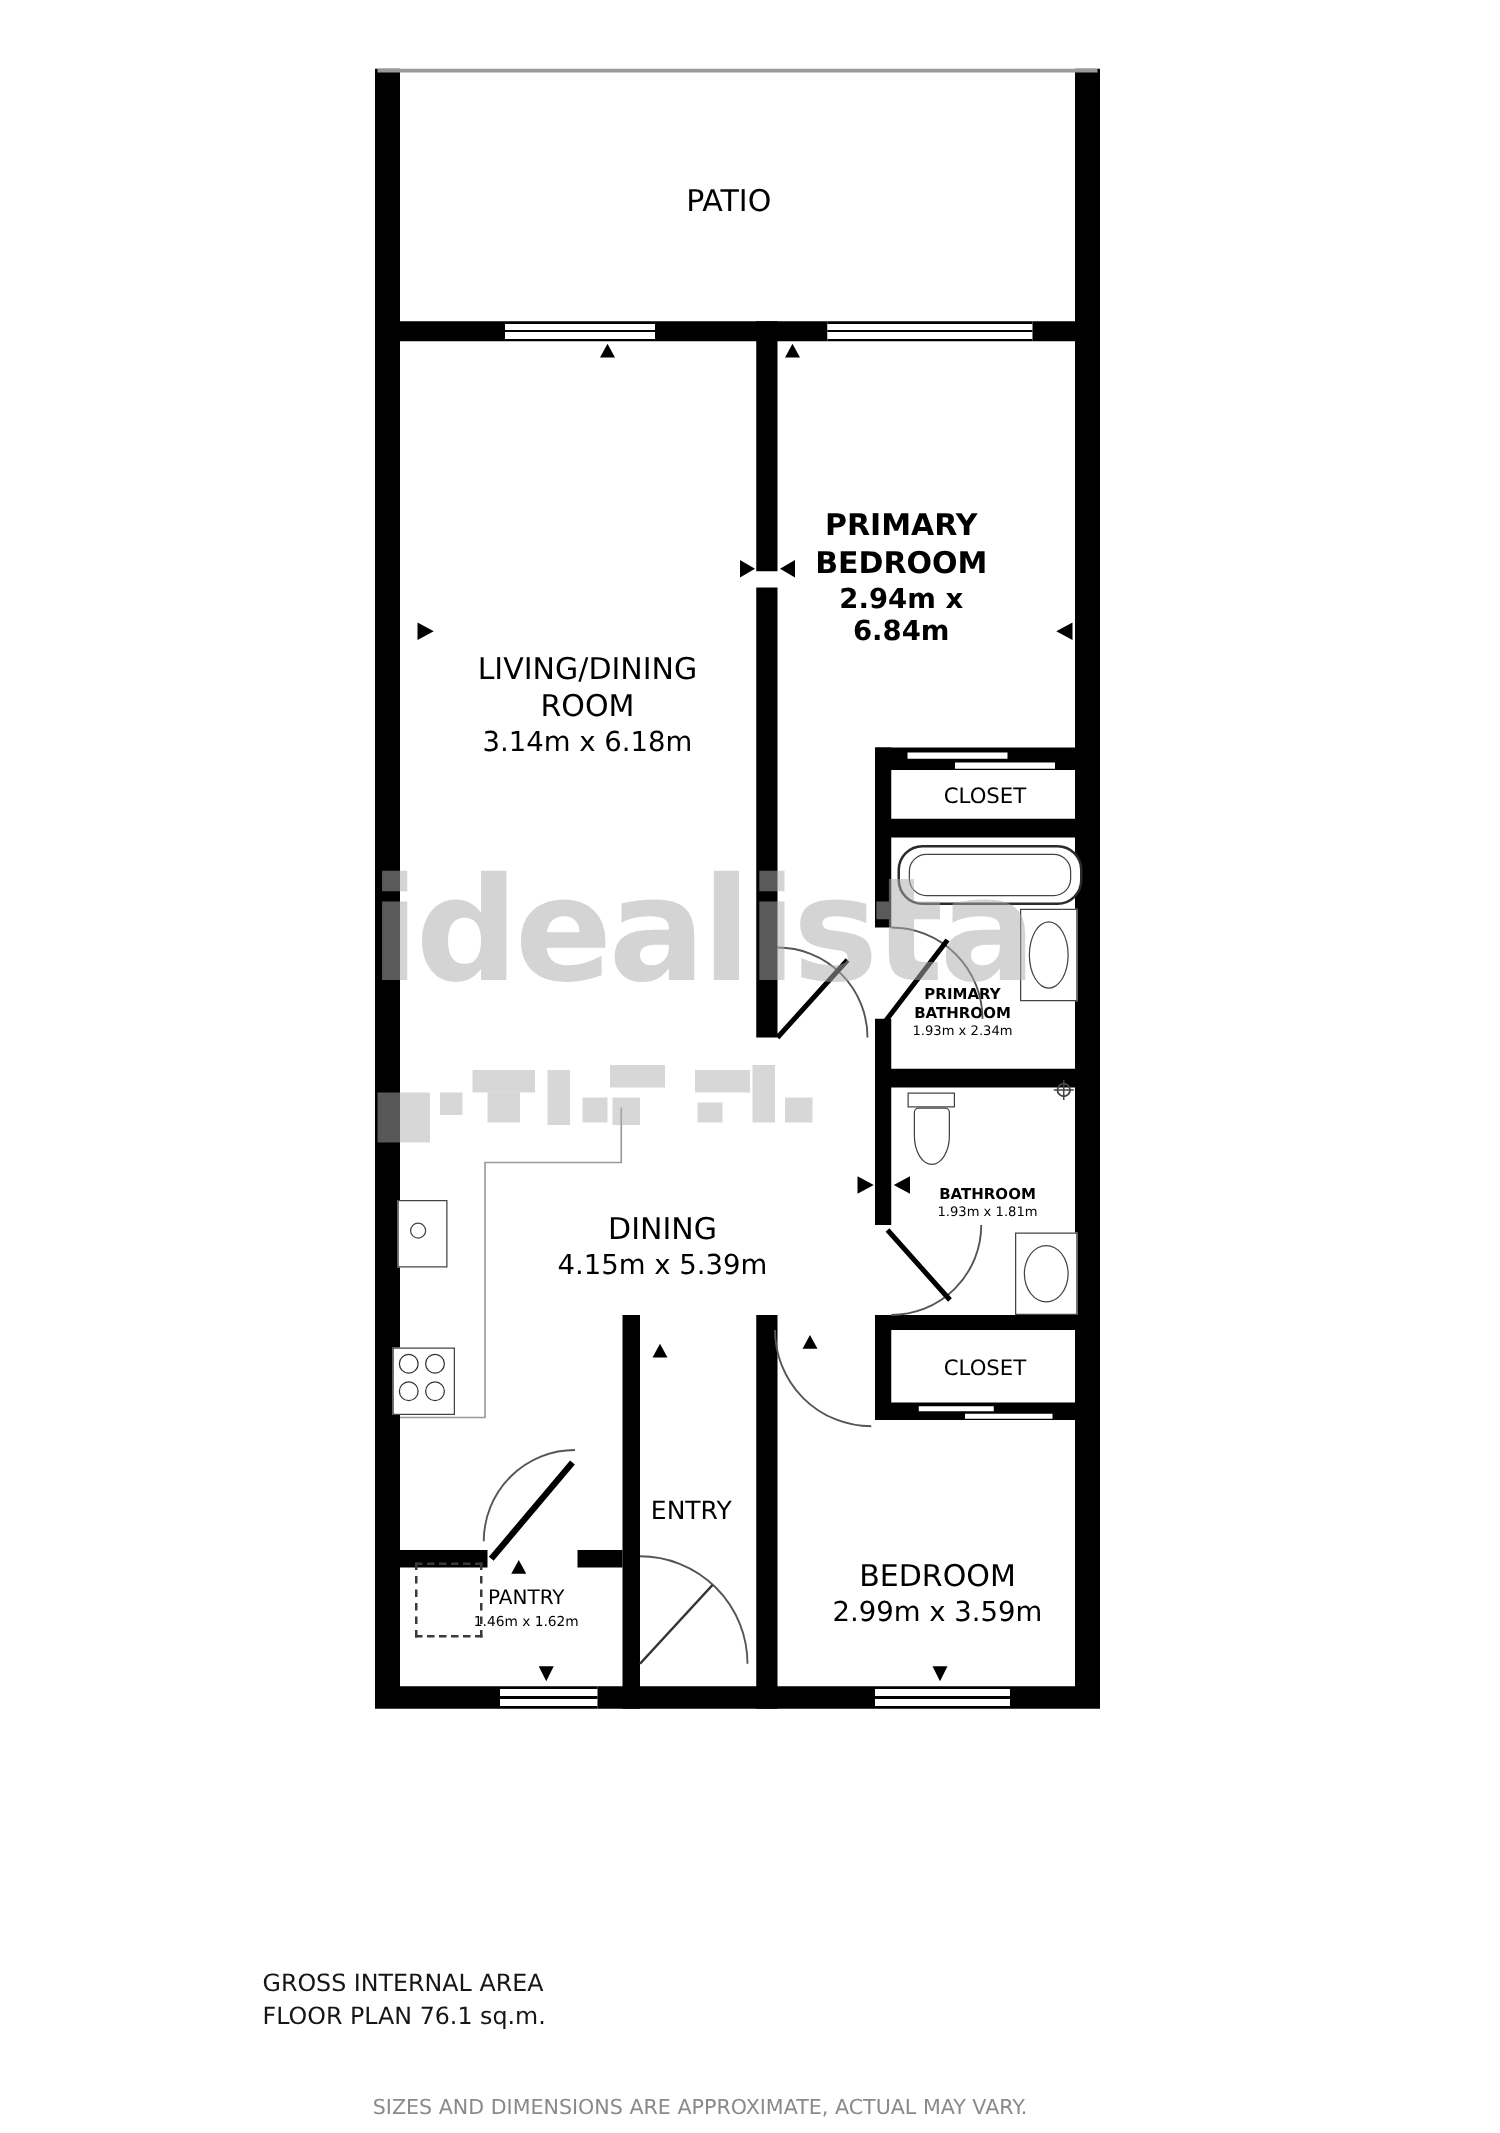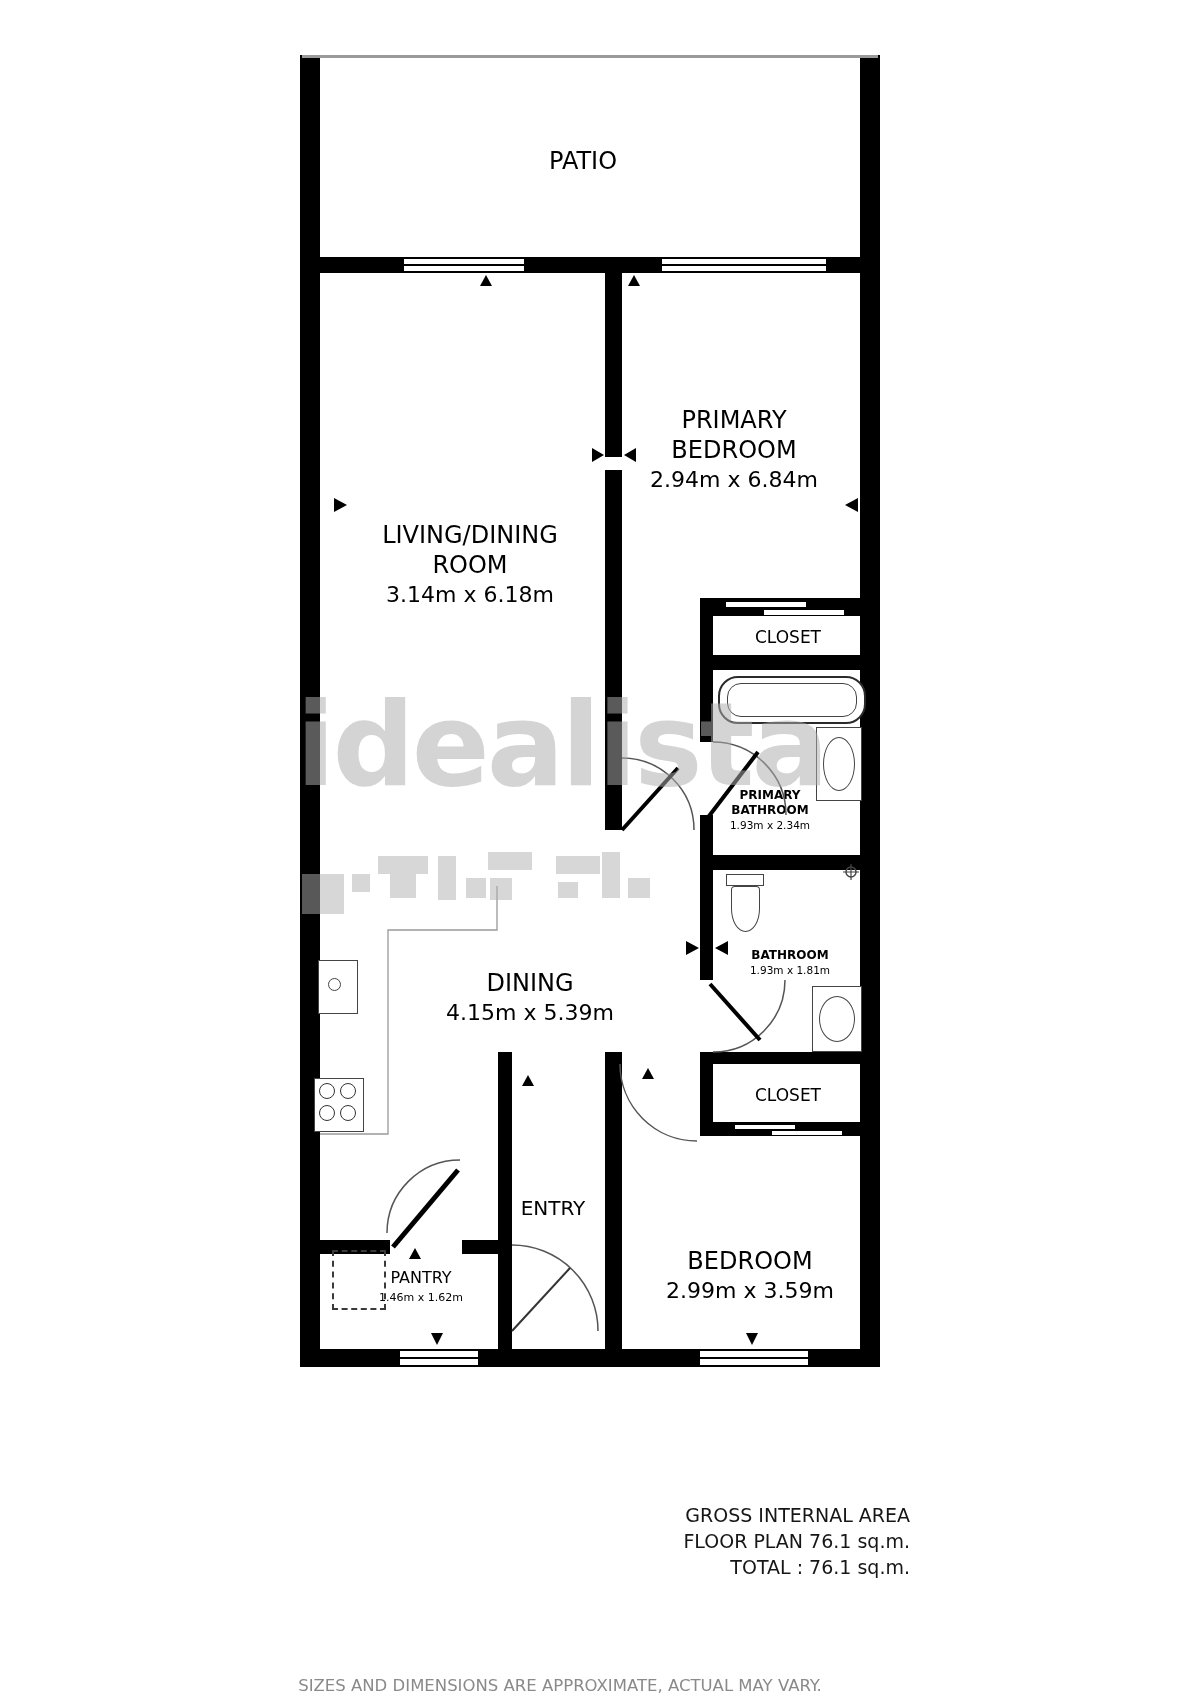--- a/index.html
+++ b/index.html
@@ -19,21 +19,21 @@
   .md .rname{font-size:17px;line-height:21px;}
   .sm .rname{font-size:12px;line-height:15px;font-weight:700;}
   .sm .rdims{font-size:10.5px;line-height:13px;margin-top:1px;}
   .ent .rname{font-size:20px;line-height:24px;}
   .pan .rname{font-size:16px;line-height:20px;}
   .pan .rdims{font-size:11px;line-height:19px;}
   .svglayer{position:absolute;left:0;top:0;z-index:7;}
   .watermark{position:absolute;left:296px;top:688px;font-size:115px;font-weight:700;letter-spacing:-3px;color:rgba(172,172,172,0.52);z-index:9;line-height:1;}
   .wmsq{position:absolute;background:rgba(175,175,175,0.5);z-index:9;}
   .title{position:absolute;left:310px;top:1424px;width:500px;text-align:center;font-size:36px;letter-spacing:1px;color:#101010;z-index:6;}
-  .summary{position:absolute;left:210px;top:1502px;width:700px;text-align:right;color:#161616;font-size:19px;line-height:26px;z-index:6;}
+  .summary{position:absolute;left:210px;top:1574px;width:700px;text-align:left;color:#161616;font-size:19px;line-height:26px;z-index:6;}
   .disclaimer{position:absolute;left:110px;top:1676px;width:900px;text-align:center;color:#8a8a8a;font-size:16.5px;z-index:6;}
   .ellipse{position:absolute;border:1.5px solid #444;border-radius:50%;box-sizing:border-box;background:#fff;}
   .dashedbox{position:absolute;border:2px dashed #3a3a3a;box-sizing:border-box;}
   .burner{position:absolute;width:16px;height:16px;border:1.5px solid #333;border-radius:50%;box-sizing:border-box;}
 </style>
 </head>
 <body>
 
 <div class="canvas">
 
@@ -130,21 +130,21 @@
     <polygon points="409,1259 421,1259 415,1248" fill="#000"></polygon>
 
     <circle cx="851" cy="872" r="5" fill="none" stroke="#444" stroke-width="1.5"></circle>
     <path d="M 843 872 L 859 872 M 851 864 L 851 880" stroke="#444" stroke-width="1.2"></path>
   </svg>
 
   <div class="room lg" style="left:495px;top:146px;width:176px;">
     <div class="rname">PATIO</div>
   </div>
 
-  <div class="room lg" style="left:644px;top:405px;width:180px;">
+  <div class="room lg" style="left:631px;top:405px;width:180px;font-weight:bold;">
     <div class="rname">PRIMARY BEDROOM</div>
     <div class="rdims">2.94m x 6.84m</div>
   </div>
 
   <div class="room lg" style="left:370px;top:520px;width:200px;">
     <div class="rname">LIVING/DINING ROOM</div>
     <div class="rdims">3.14m x 6.18m</div>
   </div>
 
   <div class="room md" style="left:713px;top:627px;width:150px;">
@@ -194,17 +194,16 @@
   <div class="wmsq" style="left:488px;top:852px;width:44px;height:18px;"></div>
   <div class="wmsq" style="left:490px;top:878px;width:22px;height:22px;"></div>
   <div class="wmsq" style="left:556px;top:856px;width:44px;height:18px;"></div>
   <div class="wmsq" style="left:558px;top:882px;width:20px;height:16px;"></div>
   <div class="wmsq" style="left:602px;top:852px;width:18px;height:46px;"></div>
   <div class="wmsq" style="left:628px;top:878px;width:22px;height:20px;"></div>
 
   <div class="summary">
     <div>GROSS INTERNAL AREA</div>
     <div>FLOOR PLAN 76.1 sq.m.</div>
-    <div>TOTAL :  76.1 sq.m.</div>
   </div>
   <div class="disclaimer">SIZES AND DIMENSIONS ARE APPROXIMATE, ACTUAL MAY VARY.</div>
 
 </div>
 
 </body></html>

